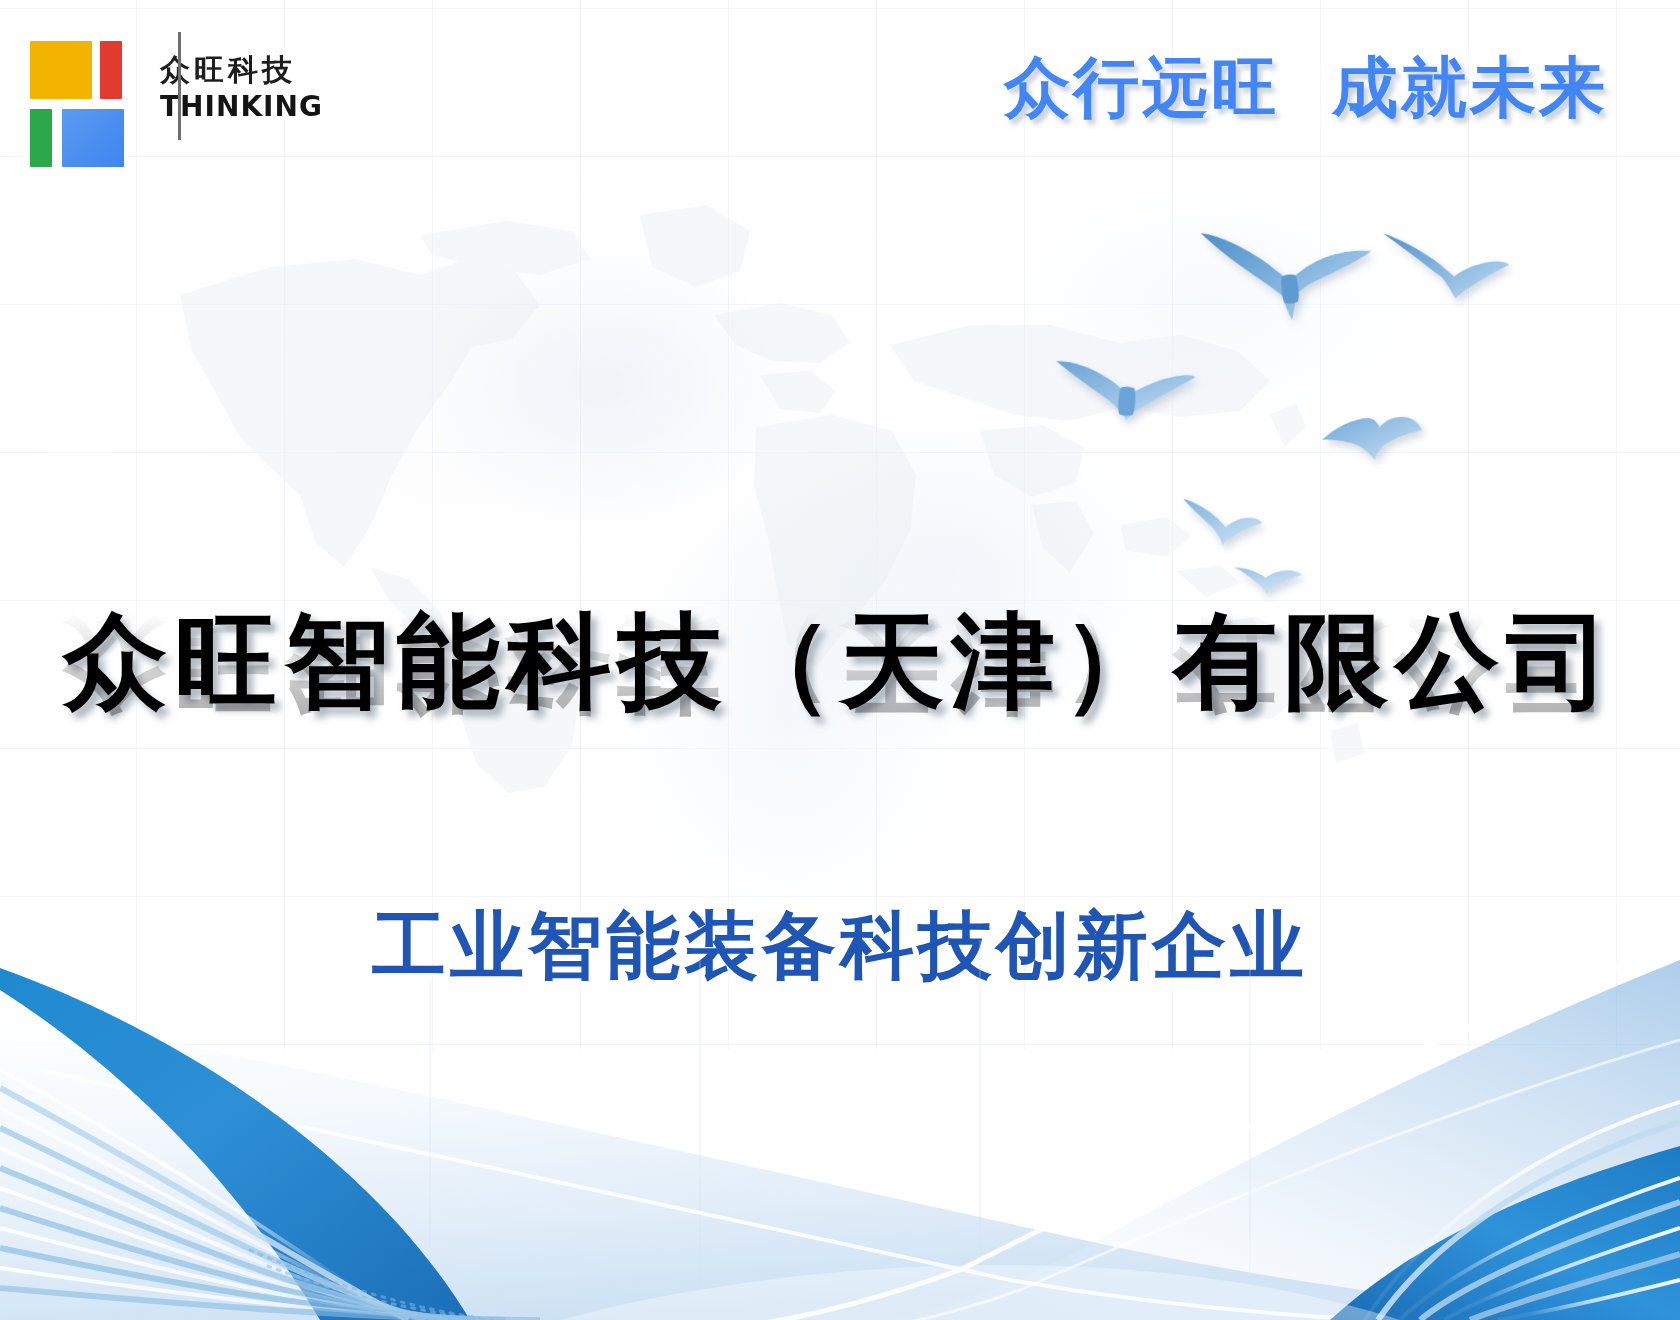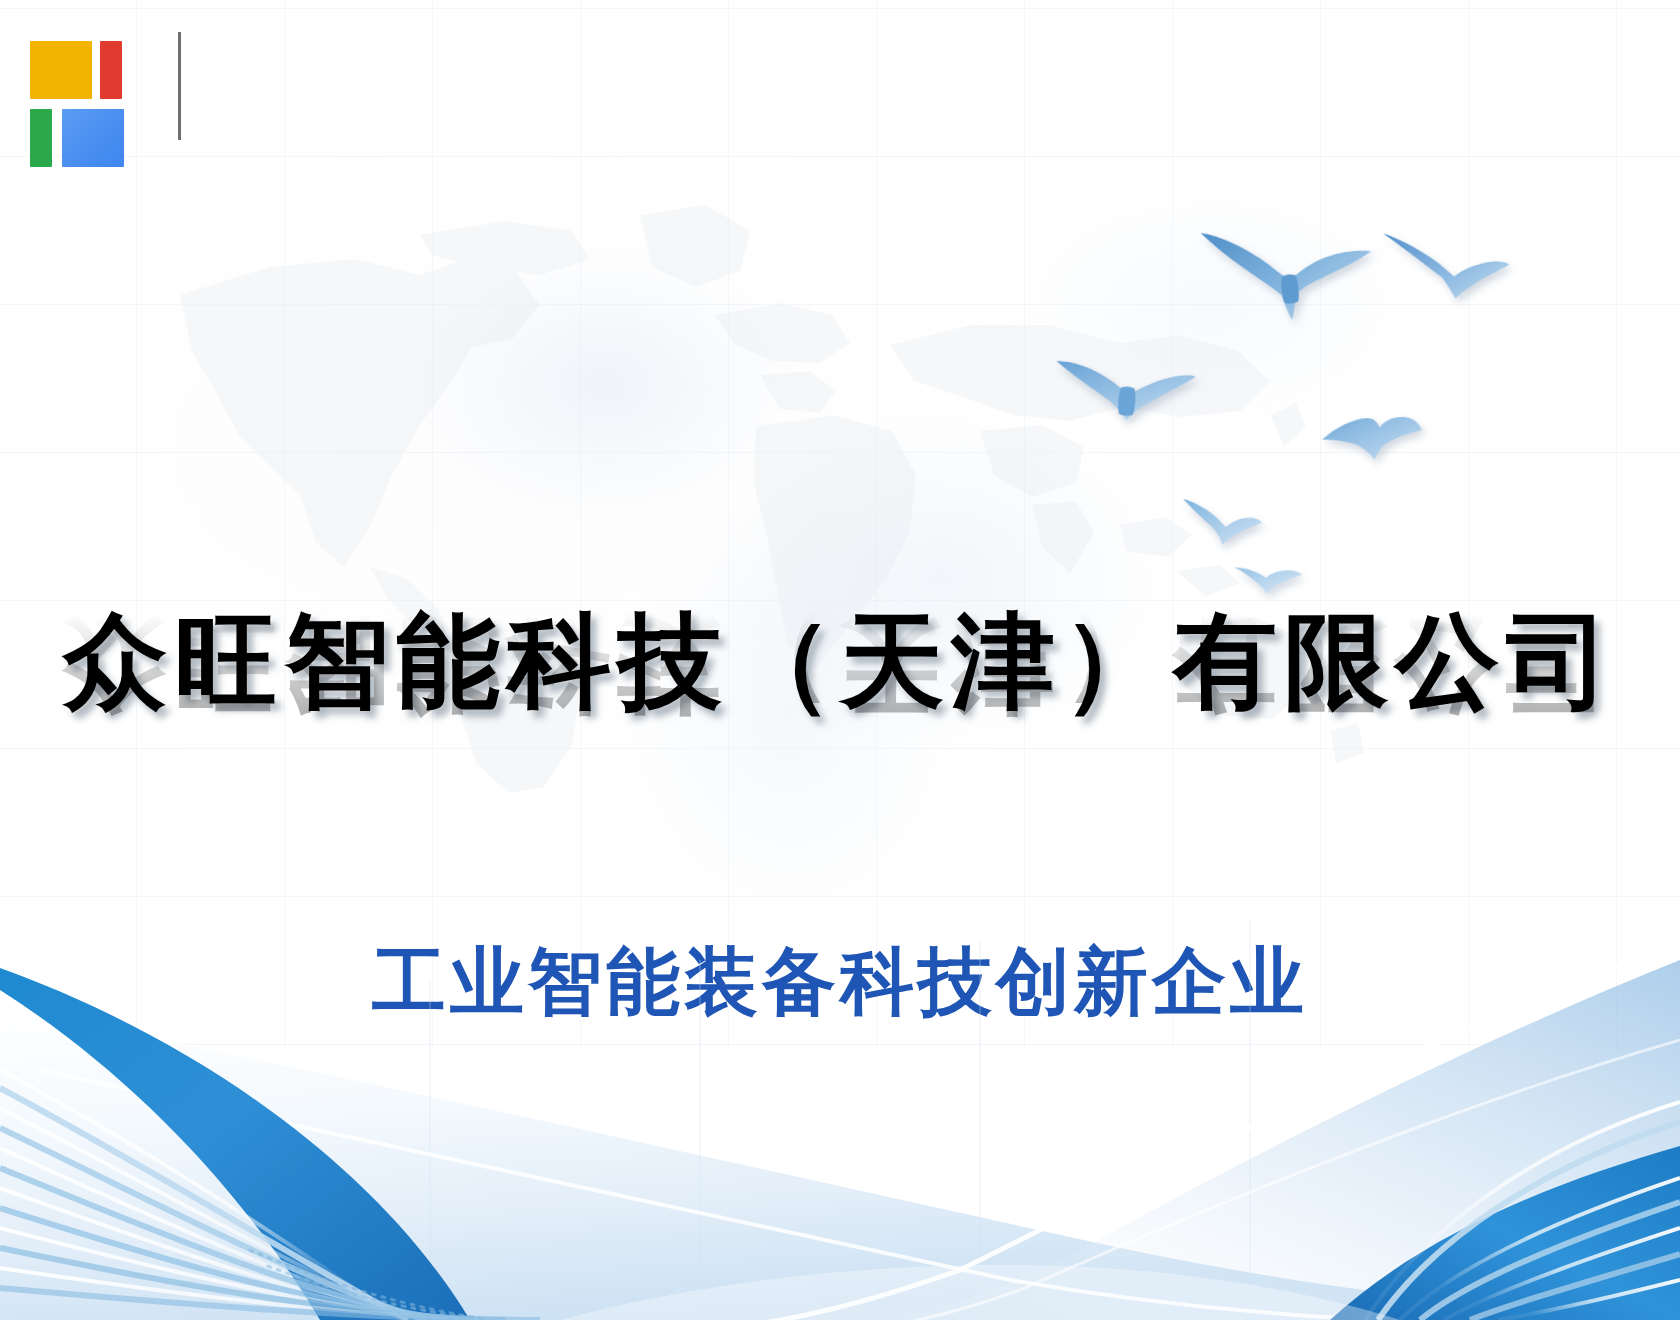--- a/index.html
+++ b/index.html
@@ -134,21 +134,20 @@
 
   
   .subtitle {
     position:absolute; left:0; top:905px; width:1680px;
     text-align:center;
     font-size:74px; font-weight:900;
     color:#1f56b5;
     letter-spacing:4px;
     white-space:nowrap;
     line-height:1.1;
-    margin-top:36px;
   }
 
   
   .bottom-deco {
     position:absolute; left:0; bottom:0; width:1680px; height:400px;
     overflow:hidden;
   }
   .bottom-deco svg { display:block; width:1680px; height:400px; }
 </style>
 </head>
@@ -201,23 +200,28 @@
 
   <div class="bg-clouds"></div>
 
   <div class="logo-block">
     <div class="logo-mark">
       <span class="sq sq-yellow"></span>
       <span class="sq sq-red"></span>
       <span class="sq sq-green"></span>
       <span class="sq sq-blue"></span>
     </div>
+    <div class="logo-text">
+      <div class="logo-cn">众旺科技</div>
+      <div class="logo-en">THINKING</div>
+    </div>
   </div>
   <div class="logo-divider"></div>
 
+  <div class="slogan">众行远旺  成就未来</div>
 
   <div class="birds">
     <div class="bird bird-1">
       <svg viewBox="0 0 172 104" aria-hidden="true">
         <defs>
           <linearGradient id="bg1" x1="0" y1="0" x2="1" y2="1">
             <stop offset="0" stop-color="#4f8fc8"></stop>
               <stop offset=".5" stop-color="#7fb2dd"></stop>
               <stop offset="1" stop-color="#bcd8ee"></stop>
           </linearGradient>

